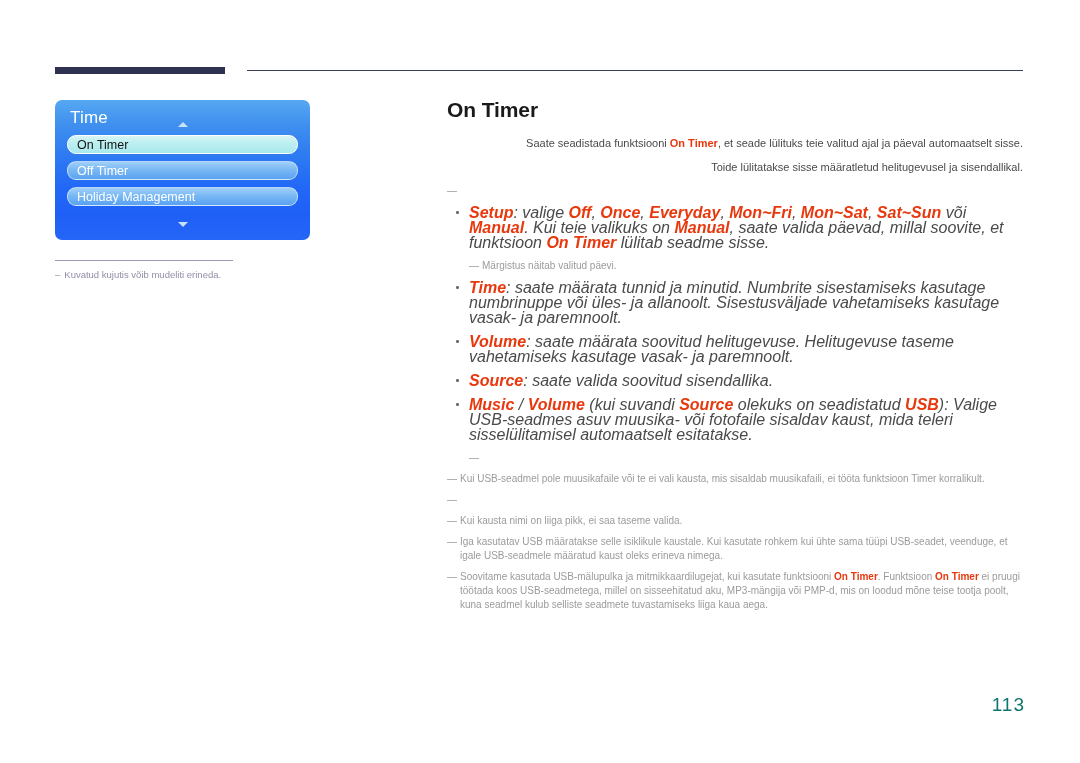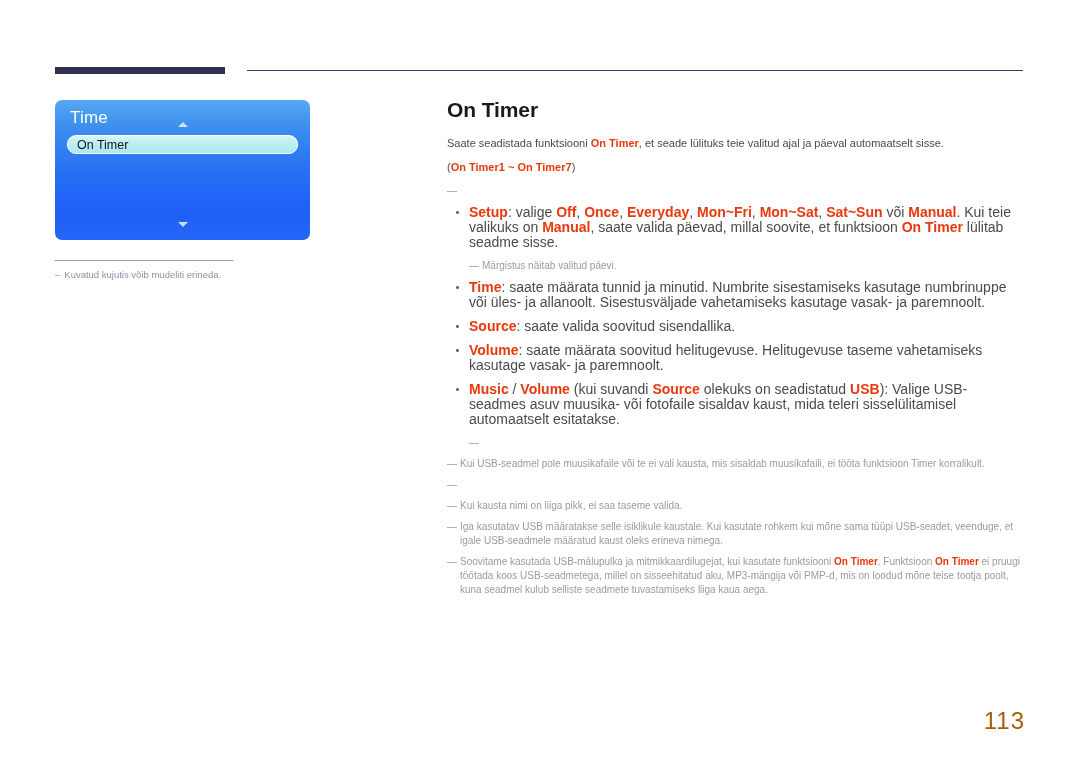--- a/index.html
+++ b/index.html
@@ -161,20 +161,21 @@
     font-weight: bold;
     color: #1a1a1a;
     letter-spacing: -.1px;
   }
 
   p.para {
     margin: 0 0 9px 0;
     font-size: 11px;
     line-height: 15px;
     color: #4a4a4a;
+    text-align: right;
   }
 
   .hl { color: #e8380d; font-weight: bold; }
 
   
   .subnote {
     display: flex;
     gap: 4px;
     font-size: 10px;
     line-height: 14px;
@@ -195,98 +196,101 @@
 
   
   ul.bullets {
     list-style: none;
     margin: 0;
     padding: 0;
   }
   li.bullet {
     position: relative;
     padding-left: 22px;
-    font-size: 14px;
+    font-size: 16px;
     line-height: 15px;
     color: #4a4a4a;
     margin-bottom: 9px;
+    font-style: italic;
   }
   li.bullet::before {
     content: "";
     position: absolute;
     left: 9px;
     top: 6px;
     width: 2.5px;
     height: 2.5px;
     border-radius: 50%;
     background: #6a6a6a;
   }
 
   .page-number {
     position: absolute;
     right: 55px;
-    bottom: 28px;
-    font-size: 24px;
-    color: #a16207;
+    bottom: 47px;
+    font-size: 19px;
+    color: #0f766e;
     letter-spacing: 1px;
   }
 </style>
 </head>
 <body>
 
 <div class="page">
 
   <div class="header-rules">
     <div class="rule-block"></div>
     <div class="rule-line"></div>
   </div>
 
   <div class="left-col">
 
     <div class="osd-panel">
       <div class="osd-title">Time</div>
       <div class="osd-arrow up"></div>
       <div class="osd-items">
         <div class="osd-item selected">On Timer</div>
+        <div class="osd-item">Off Timer</div>
+        <div class="osd-item">Holiday Management</div>
       </div>
       <div class="osd-arrow down"></div>
     </div>
 
     <div class="left-divider"></div>
 
     <div class="left-note">
       <span class="dashmark">–</span>
       <span>Kuvatud kujutis võib mudeliti erineda.</span>
     </div>
   </div>
 
   <div class="right-col">
 
     <h1 class="doc-title">On Timer</h1>
 
     <div>
       <p class="para"><span>Saate seadistada funktsiooni </span><span class="hl">On Timer</span><span>, et seade lülituks teie valitud ajal ja päeval automaatselt sisse.</span></p>
-      <p class="para"><span>(</span><span class="hl">On Timer1 ~ On Timer7</span><span>)</span></p>
+      <p class="para"><span>Toide lülitatakse sisse määratletud helitugevusel ja sisendallikal.</span></p>
     </div>
 
     <div class="subnote lvl0">
       <span class="dashmark">—</span>
     </div>
 
     <ul class="bullets">
       <li class="bullet"><span class="hl">Setup</span><span>: valige </span><span class="hl">Off</span><span>, </span><span class="hl">Once</span><span>, </span><span class="hl">Everyday</span><span>, </span><span class="hl">Mon~Fri</span><span>, </span><span class="hl">Mon~Sat</span><span>, </span><span class="hl">Sat~Sun</span><span> või </span><span class="hl">Manual</span><span>. Kui teie valikuks on </span><span class="hl">Manual</span><span>, saate valida päevad, millal soovite, et funktsioon </span><span class="hl">On Timer</span><span> lülitab seadme sisse.</span></li>
       <li style="list-style:none">
         <div class="subnote indent1">
           <span class="dashmark">—</span>
           <span><span>Märgistus näitab valitud päevi.</span></span>
         </div>
       </li>
       <li class="bullet"><span class="hl">Time</span><span>: saate määrata tunnid ja minutid. Numbrite sisestamiseks kasutage numbrinuppe või üles- ja allanoolt. Sisestusväljade vahetamiseks kasutage vasak- ja paremnoolt.</span></li>
+      <li class="bullet"><span class="hl">Volume</span><span>: saate määrata soovitud helitugevuse. Helitugevuse taseme vahetamiseks kasutage vasak- ja paremnoolt.</span></li>
       <li class="bullet"><span class="hl">Source</span><span>: saate valida soovitud sisendallika.</span></li>
-      <li class="bullet"><span class="hl">Volume</span><span>: saate määrata soovitud helitugevuse. Helitugevuse taseme vahetamiseks kasutage vasak- ja paremnoolt.</span></li>
       <li class="bullet"><span class="hl">Music</span><span> / </span><span class="hl">Volume</span><span> (kui suvandi </span><span class="hl">Source</span><span> olekuks on seadistatud </span><span class="hl">USB</span><span>): Valige USB-seadmes asuv muusika- või fotofaile sisaldav kaust, mida teleri sisselülitamisel automaatselt esitatakse.</span></li>
       <li style="list-style:none">
         <div class="subnote indent1">
           <span class="dashmark">—</span>
         </div>
       </li>
     </ul>
 
     <div>
       <div class="subnote lvl0">
@@ -295,21 +299,21 @@
       </div>
       <div class="subnote lvl0">
         <span class="dashmark">—</span>
       </div>
       <div class="subnote lvl0">
         <span class="dashmark">—</span>
         <span><span>Kui kausta nimi on liiga pikk, ei saa taseme valida.</span></span>
       </div>
       <div class="subnote lvl0">
         <span class="dashmark">—</span>
-        <span><span>Iga kasutatav USB määratakse selle isiklikule kaustale. Kui kasutate rohkem kui mõne sama tüüpi USB-seadet, veenduge, et igale USB-seadmele määratud kaust oleks erineva nimega.</span></span>
+        <span><span>Iga kasutatav USB määratakse selle isiklikule kaustale. Kui kasutate rohkem kui ühte sama tüüpi USB-seadet, veenduge, et igale USB-seadmele määratud kaust oleks erineva nimega.</span></span>
       </div>
       <div class="subnote lvl0">
         <span class="dashmark">—</span>
         <span><span>Soovitame kasutada USB-mälupulka ja mitmikkaardilugejat, kui kasutate funktsiooni </span><span class="hl">On Timer</span><span>. Funktsioon </span><span class="hl">On Timer</span><span> ei pruugi töötada koos USB-seadmetega, millel on sisseehitatud aku, MP3-mängija või PMP-d, mis on loodud mõne teise tootja poolt, kuna seadmel kulub selliste seadmete tuvastamiseks liiga kaua aega.</span></span>
       </div>
     </div>
 
   </div>
 
   <div class="page-number">113</div>

